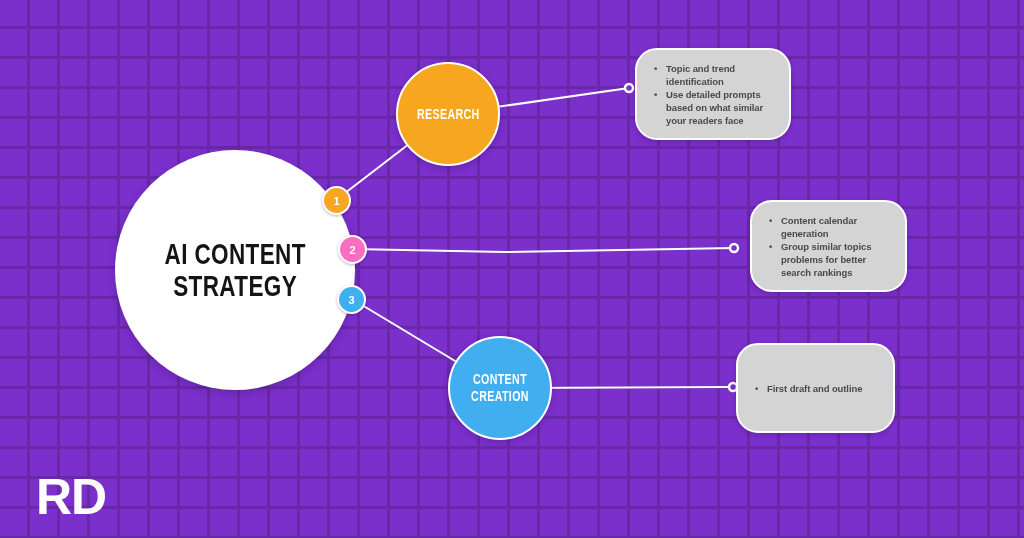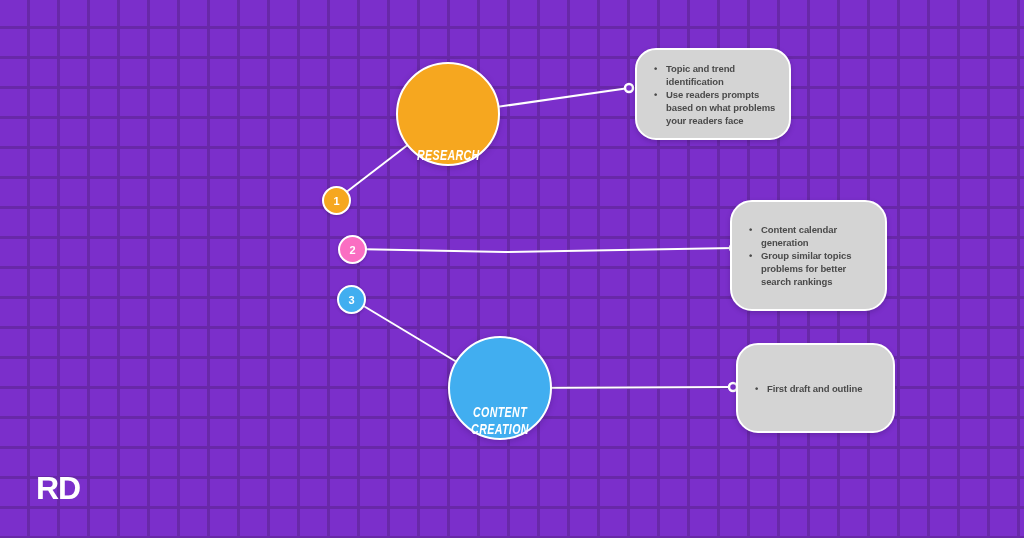--- a/index.html
+++ b/index.html
@@ -21,24 +21,23 @@
   .connectors {
     position: absolute;
     left: 0; top: 0;
     width: 1024px; height: 538px;
   }
 
   .circle {
     position: absolute;
     border-radius: 50%;
     display: flex;
-    align-items: flex-end;
+    align-items: center;
     justify-content: center;
     text-align: center;
-    font-style: italic;
   }
 
   .main-circle {
     left: 115px; top: 150px;
     width: 240px; height: 240px;
     box-shadow: 0 3px 8px rgba(40,10,70,.25);
   }
 
   .main-title {
     font-size: 30px;
@@ -93,21 +92,21 @@
     position: absolute;
     box-sizing: border-box;
     border: 2px solid #fff;
     border-radius: 22px;
     padding: 8px 10px 8px 14px;
     display: flex;
     align-items: center;
     box-shadow: 0 2px 5px rgba(40,10,70,.25);
   }
   .box-research { left: 635px; top: 48px;  width: 156px; height: 92px; }
-  .box-planning { left: 730px; top: 200px; width: 157px; height: 111px; }
+  .box-planning { left: 750px; top: 200px; width: 157px; height: 92px; }
   .box-content  { left: 736px; top: 343px; width: 159px; height: 90px; }
 
   .info-box ul {
     margin: 0;
     padding: 0;
     list-style: none;
     font-size: 9.5px;
     font-weight: bold;
     line-height: 13px;
     letter-spacing: -0.1px;
@@ -118,21 +117,21 @@
   }
   .info-box li::before {
     content: "\2022";
     position: absolute;
     left: 3px;
   }
 
   .logo {
     position: absolute;
     left: 36px; top: 472px;
-    font-size: 32px;
+    font-size: 50px;
     font-weight: 600;
     letter-spacing: -1px;
     line-height: 1;
   }
 </style>
 </head>
 <body>
 
 <div class="canvas" style="--bg: #7B2FCB; --line: #6828A8; --connector: #FFFFFF;">
 
@@ -141,42 +140,48 @@
     <line x1="448" y1="114" x2="629" y2="88" stroke="var(--connector,#fff)" stroke-width="2"></line>
     <line x1="352" y1="249" x2="505" y2="252" stroke="var(--connector,#fff)" stroke-width="2"></line>
     <line x1="505" y1="252" x2="734" y2="248" stroke="var(--connector,#fff)" stroke-width="2"></line>
     <line x1="352" y1="299" x2="500" y2="388" stroke="var(--connector,#fff)" stroke-width="2"></line>
     <line x1="500" y1="388" x2="733" y2="387" stroke="var(--connector,#fff)" stroke-width="2"></line>
     <circle cx="629" cy="88" r="4" fill="var(--bg,#7B2FCB)" stroke="var(--connector,#fff)" stroke-width="2.5"></circle>
     <circle cx="734" cy="248" r="4" fill="var(--bg,#7B2FCB)" stroke="var(--connector,#fff)" stroke-width="2.5"></circle>
     <circle cx="733" cy="387" r="4" fill="var(--bg,#7B2FCB)" stroke="var(--connector,#fff)" stroke-width="2.5"></circle>
   </svg>
 
+  <div class="circle main-circle" style="background-color: rgb(255, 255, 255);">
+    <div class="main-title" style="color: rgb(20, 20, 20);">
+      <div>AI CONTENT</div>
+      <div>STRATEGY</div>
+    </div>
+  </div>
 
   <div class="badge badge-1" style="background-color: rgb(246, 167, 31);">
     <span>1</span>
   </div>
   <div class="badge badge-2" style="background-color: rgb(250, 110, 194);">
     <span>2</span>
   </div>
   <div class="badge badge-3" style="background-color: rgb(65, 174, 240);">
     <span>3</span>
   </div>
 
   <div class="circle branch-circle branch-research" style="background-color: rgb(246, 167, 31);">
     <div class="branch-label">RESEARCH</div>
   </div>
   <div class="circle branch-circle branch-content" style="background-color: rgb(65, 174, 240);">
     <div class="branch-label">CONTENT CREATION</div>
   </div>
 
-  <div class="info-box box-research" style="background-color: rgb(212, 212, 212); color: rgb(74, 74, 74); border-radius: 21px;">
+  <div class="info-box box-research" style="background-color: rgb(212, 212, 212); color: rgb(74, 74, 74);">
     <ul>
         <li>Topic and trend identification</li>
-        <li>Use readers prompts based on what problems your readers face</li>
+        <li>Use detailed prompts based on what similar your readers face</li>
       </ul>
   </div>
   <div class="info-box box-planning" style="background-color: rgb(212, 212, 212); color: rgb(74, 74, 74);">
     <ul>
         <li>Content calendar generation</li>
         <li>Group similar topics problems for better search rankings</li>
       </ul>
   </div>
   <div class="info-box box-content" style="background-color: rgb(212, 212, 212); color: rgb(74, 74, 74);">
     <ul>

